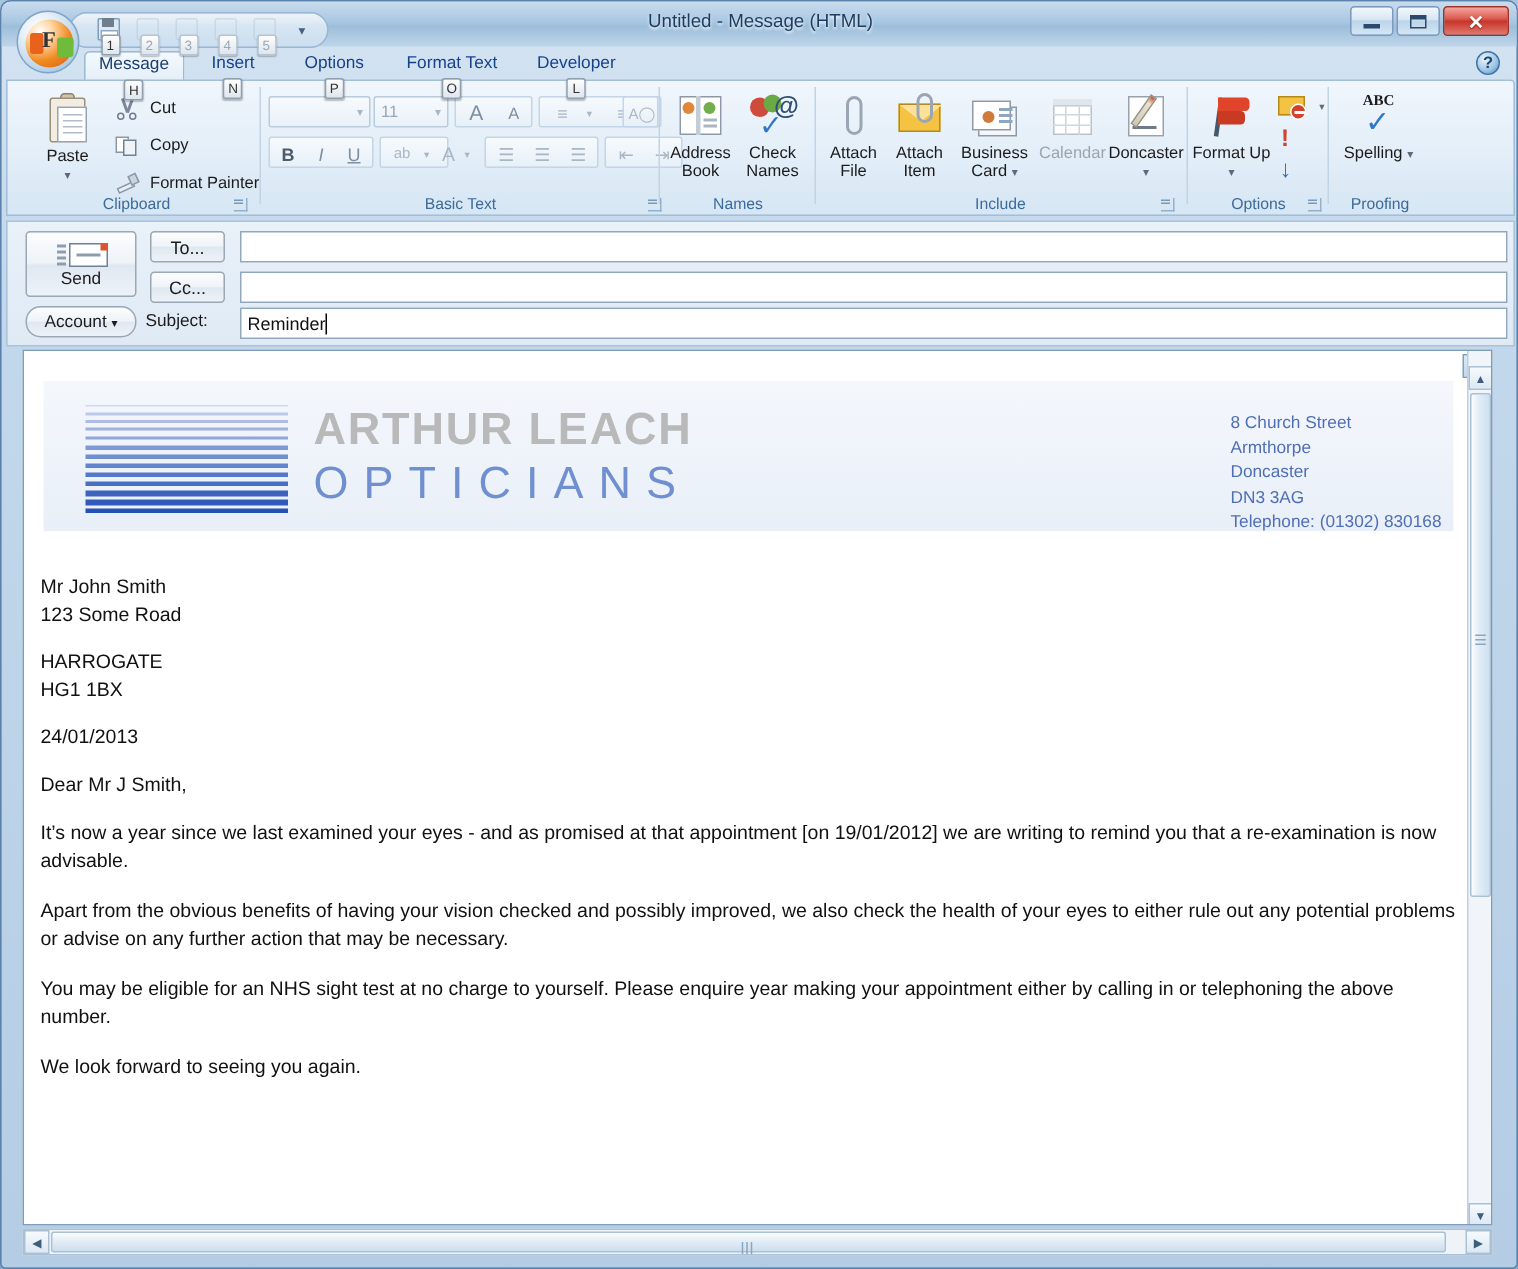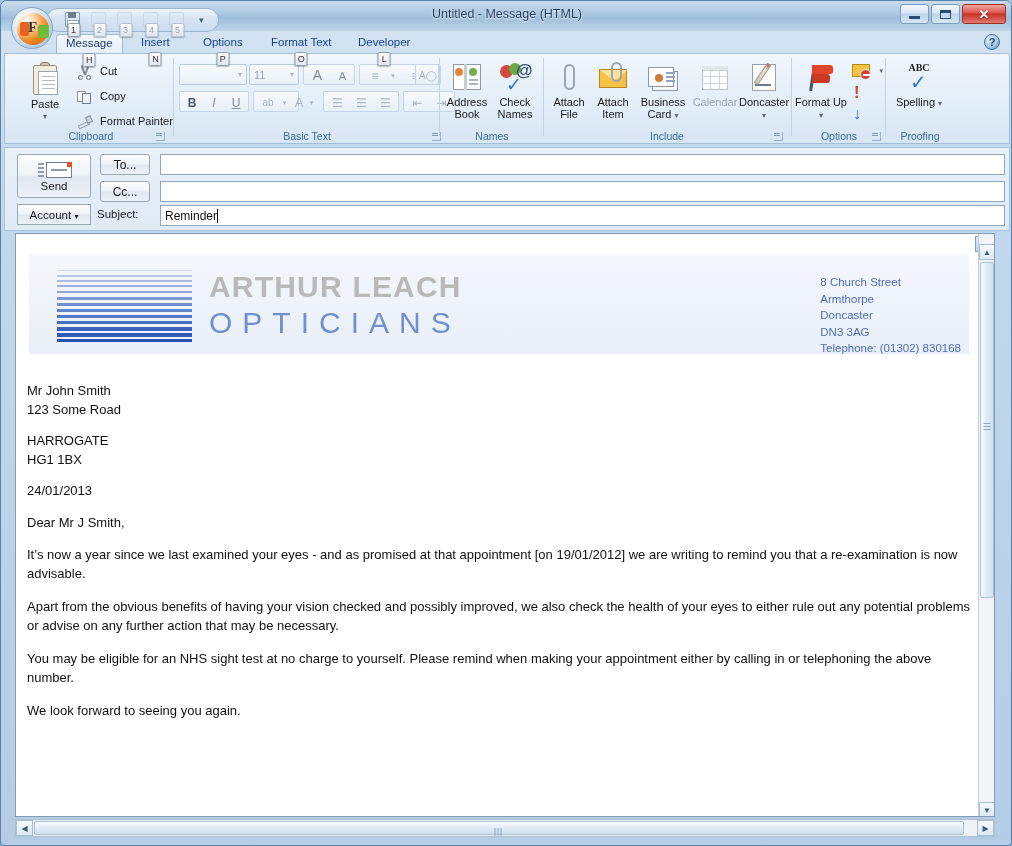--- a/index.html
+++ b/index.html
@@ -206,21 +206,21 @@
   }
   .sendbtn .lbl { position:absolute; left:0; bottom:5px; width:100%; }
   .send-ico{position:absolute;left:20px;top:6px;width:34px;height:18px;}
   .send-env{position:absolute;left:8px;top:1px;width:26px;height:16px;background:#fff;border:1px solid #6f8096;}
   .send-env i{position:absolute;left:4px;top:6px;width:16px;height:1.5px;background:#8d9dae;}
   .send-dot{position:absolute;right:-1px;top:-1px;width:5px;height:5px;background:#e2512e;}
   .send-lines{position:absolute;left:0;top:2px;}
   .send-lines i{position:absolute;left:0;width:6px;height:1.5px;background:#8d9dae;}
   .accountbtn {
     position:absolute; left:12px; top:56px; width:74px; height:21px;
-    border:1px solid #9aa7b5; border-radius:0;
+    border:1px solid #9aa7b5; border-radius:10px;
     background:linear-gradient(180deg,#fcfdfe 0%,#eef3f8 48%,#dfe8f1 52%,#edf2f8 100%);
     font-size:11.5px; color:#1b1b1b; text-align:center; line-height:20px;
   }
   .fieldbtn {
     position:absolute; left:95px; width:50px; height:21px;
     border:1px solid #9aa7b5; border-radius:3px;
     background:linear-gradient(180deg,#fcfdfe 0%,#eef3f8 48%,#dfe8f1 52%,#edf2f8 100%);
     font-size:12px; color:#1b1b1b; text-align:center; line-height:20px;
   }
   .fieldinput {
@@ -676,21 +676,21 @@
         <div>123 Some Road</div>
       </div>
       <div class="blk">
         <div>HARROGATE</div>
         <div>HG1 1BX</div>
       </div>
       <div class="blk">24/01/2013</div>
       <div class="blk">Dear Mr J Smith,</div>
       <div class="para">It’s now a year since we last examined your eyes - and as promised at that appointment [on 19/01/2012] we are writing to remind you that a re-examination is now advisable.</div>
       <div class="para">Apart from the obvious benefits of having your vision checked and possibly improved, we also check the health of your eyes to either rule out any potential problems or advise on any further action that may be necessary.</div>
-      <div class="para">You may be eligible for an NHS sight test at no charge to yourself.  Please remind when making your appointment either by calling in or telephoning the above number.</div>
+      <div class="para">You may be eligible for an NHS sight test at no charge to yourself.  Please enquire year making your appointment either by calling in or telephoning the above number.</div>
       <div class="para">We look forward to seeing you again.</div>
     </div>
 
     <div class="vscroll">
       <div class="sb-btn" style="top:10px;">▲</div>
       <div class="sb-thumb" style="top:28px; height:336px;">
         <div class="grip" style="top:160px;">
             <i></i>
             <i></i>
             <i></i>

